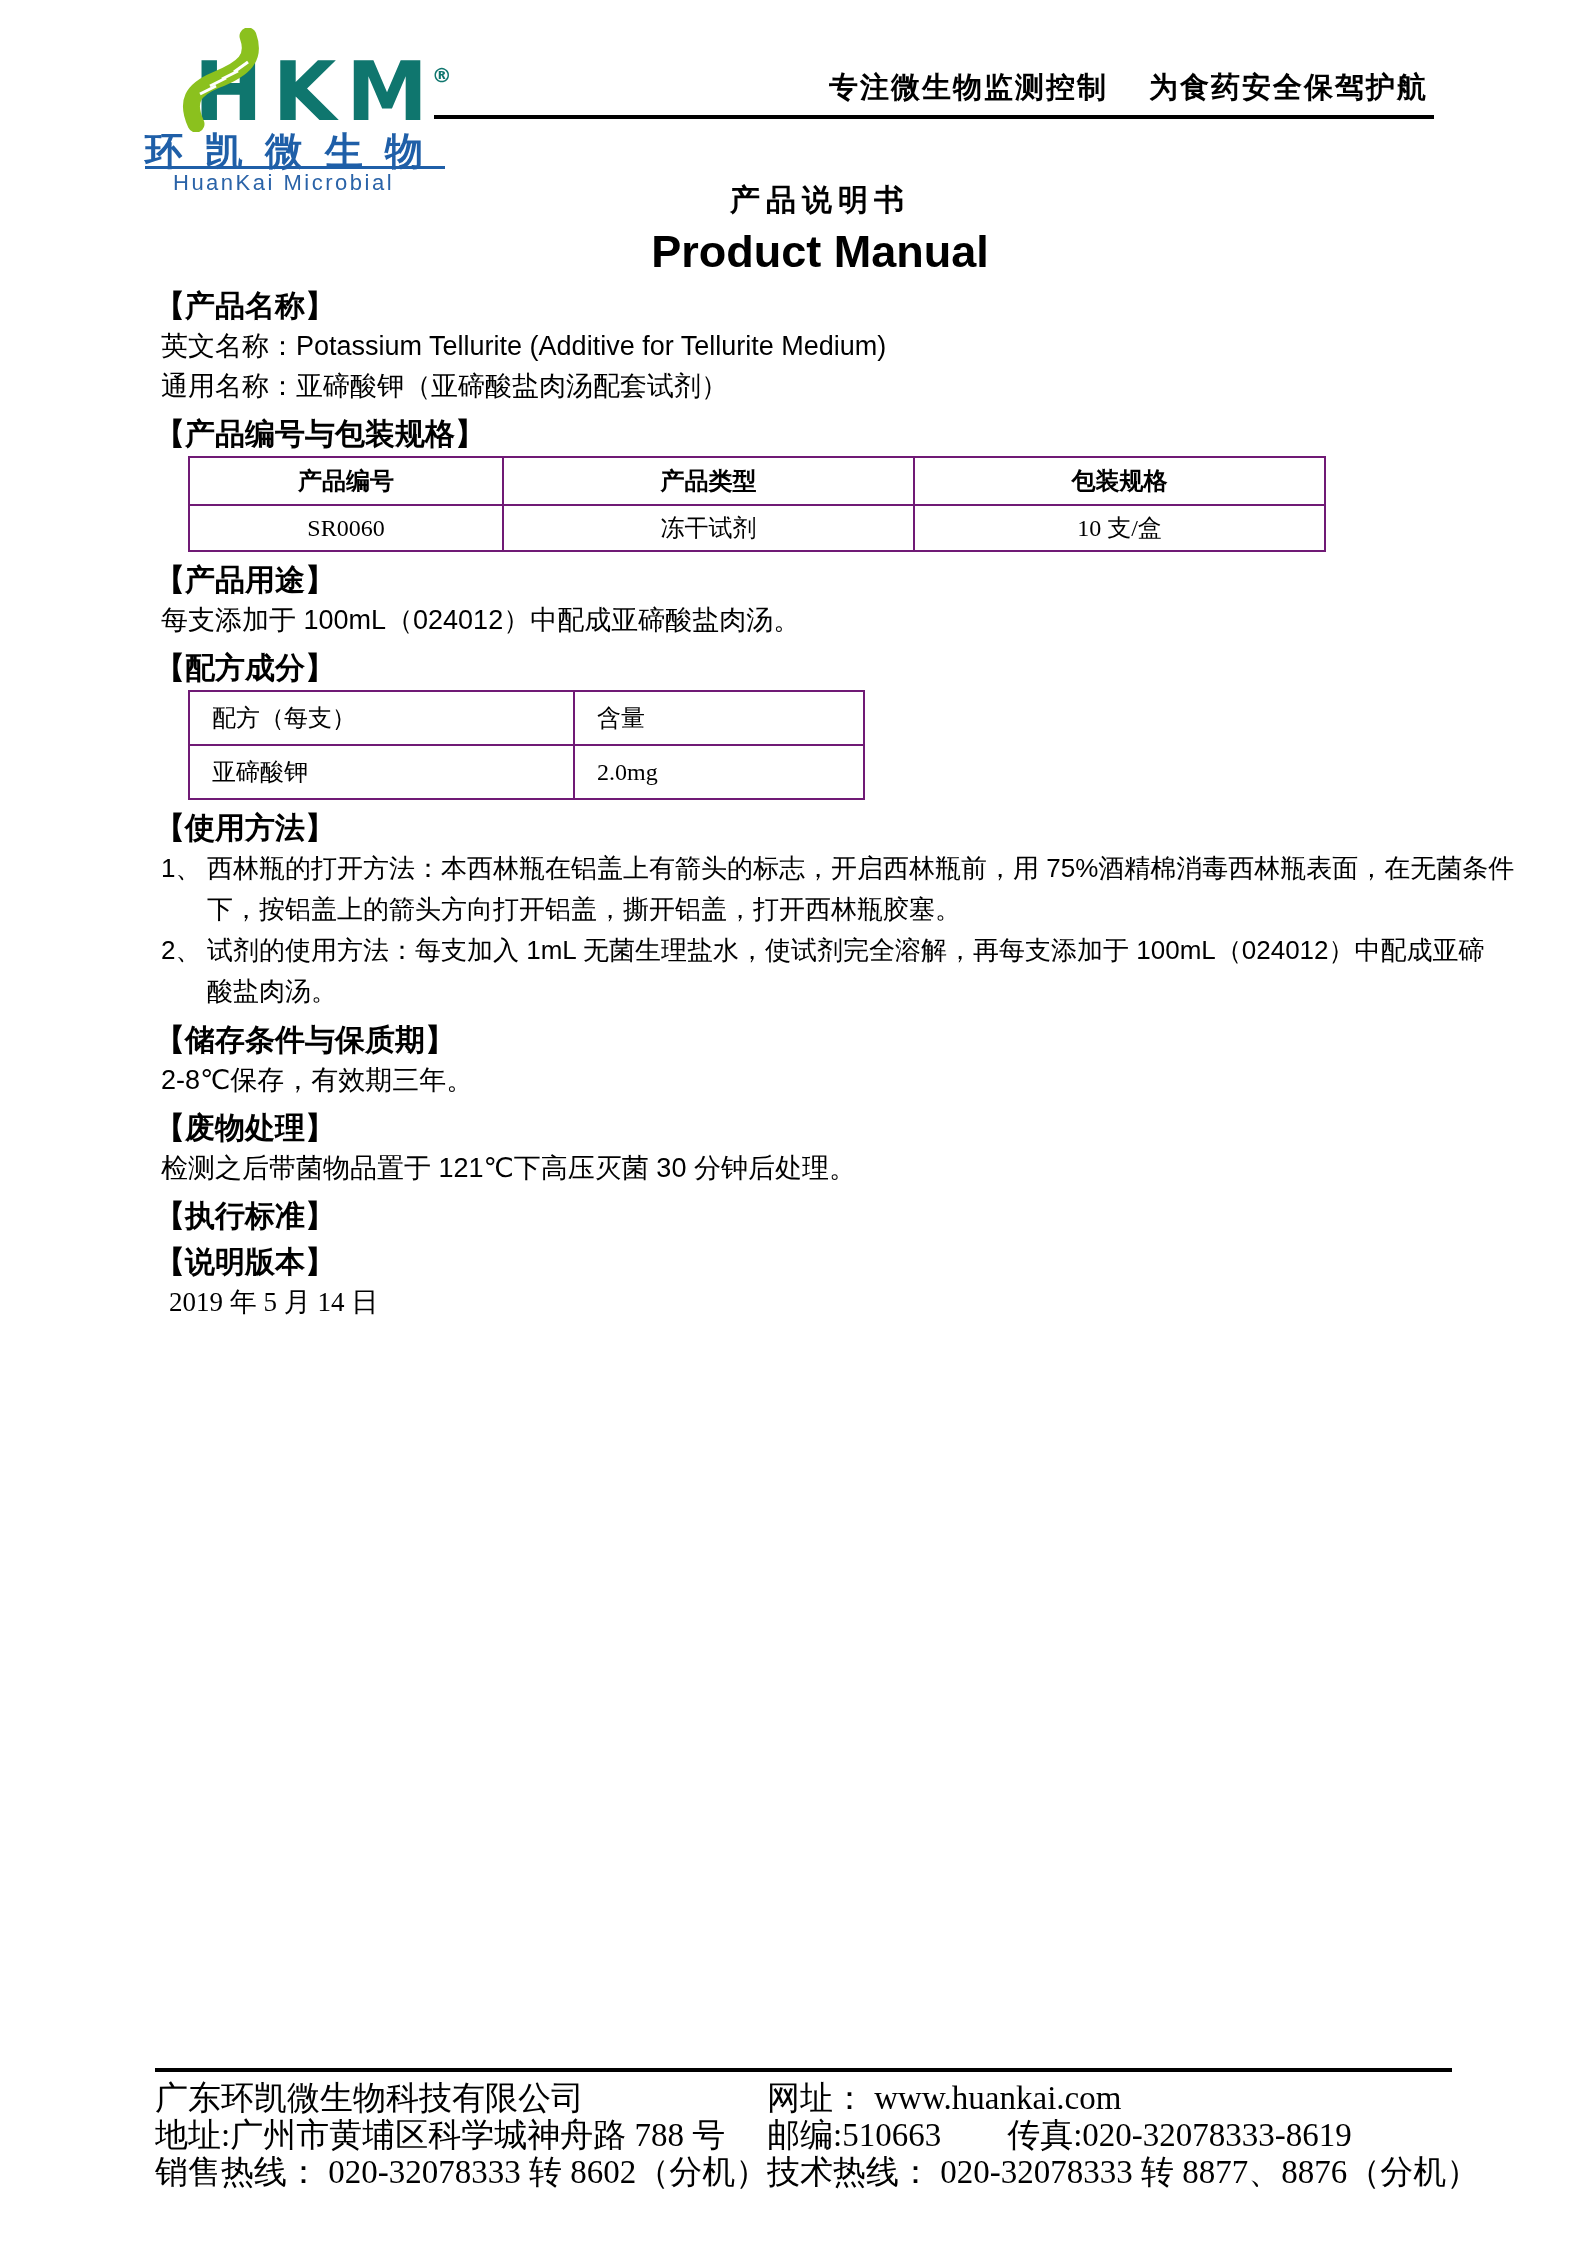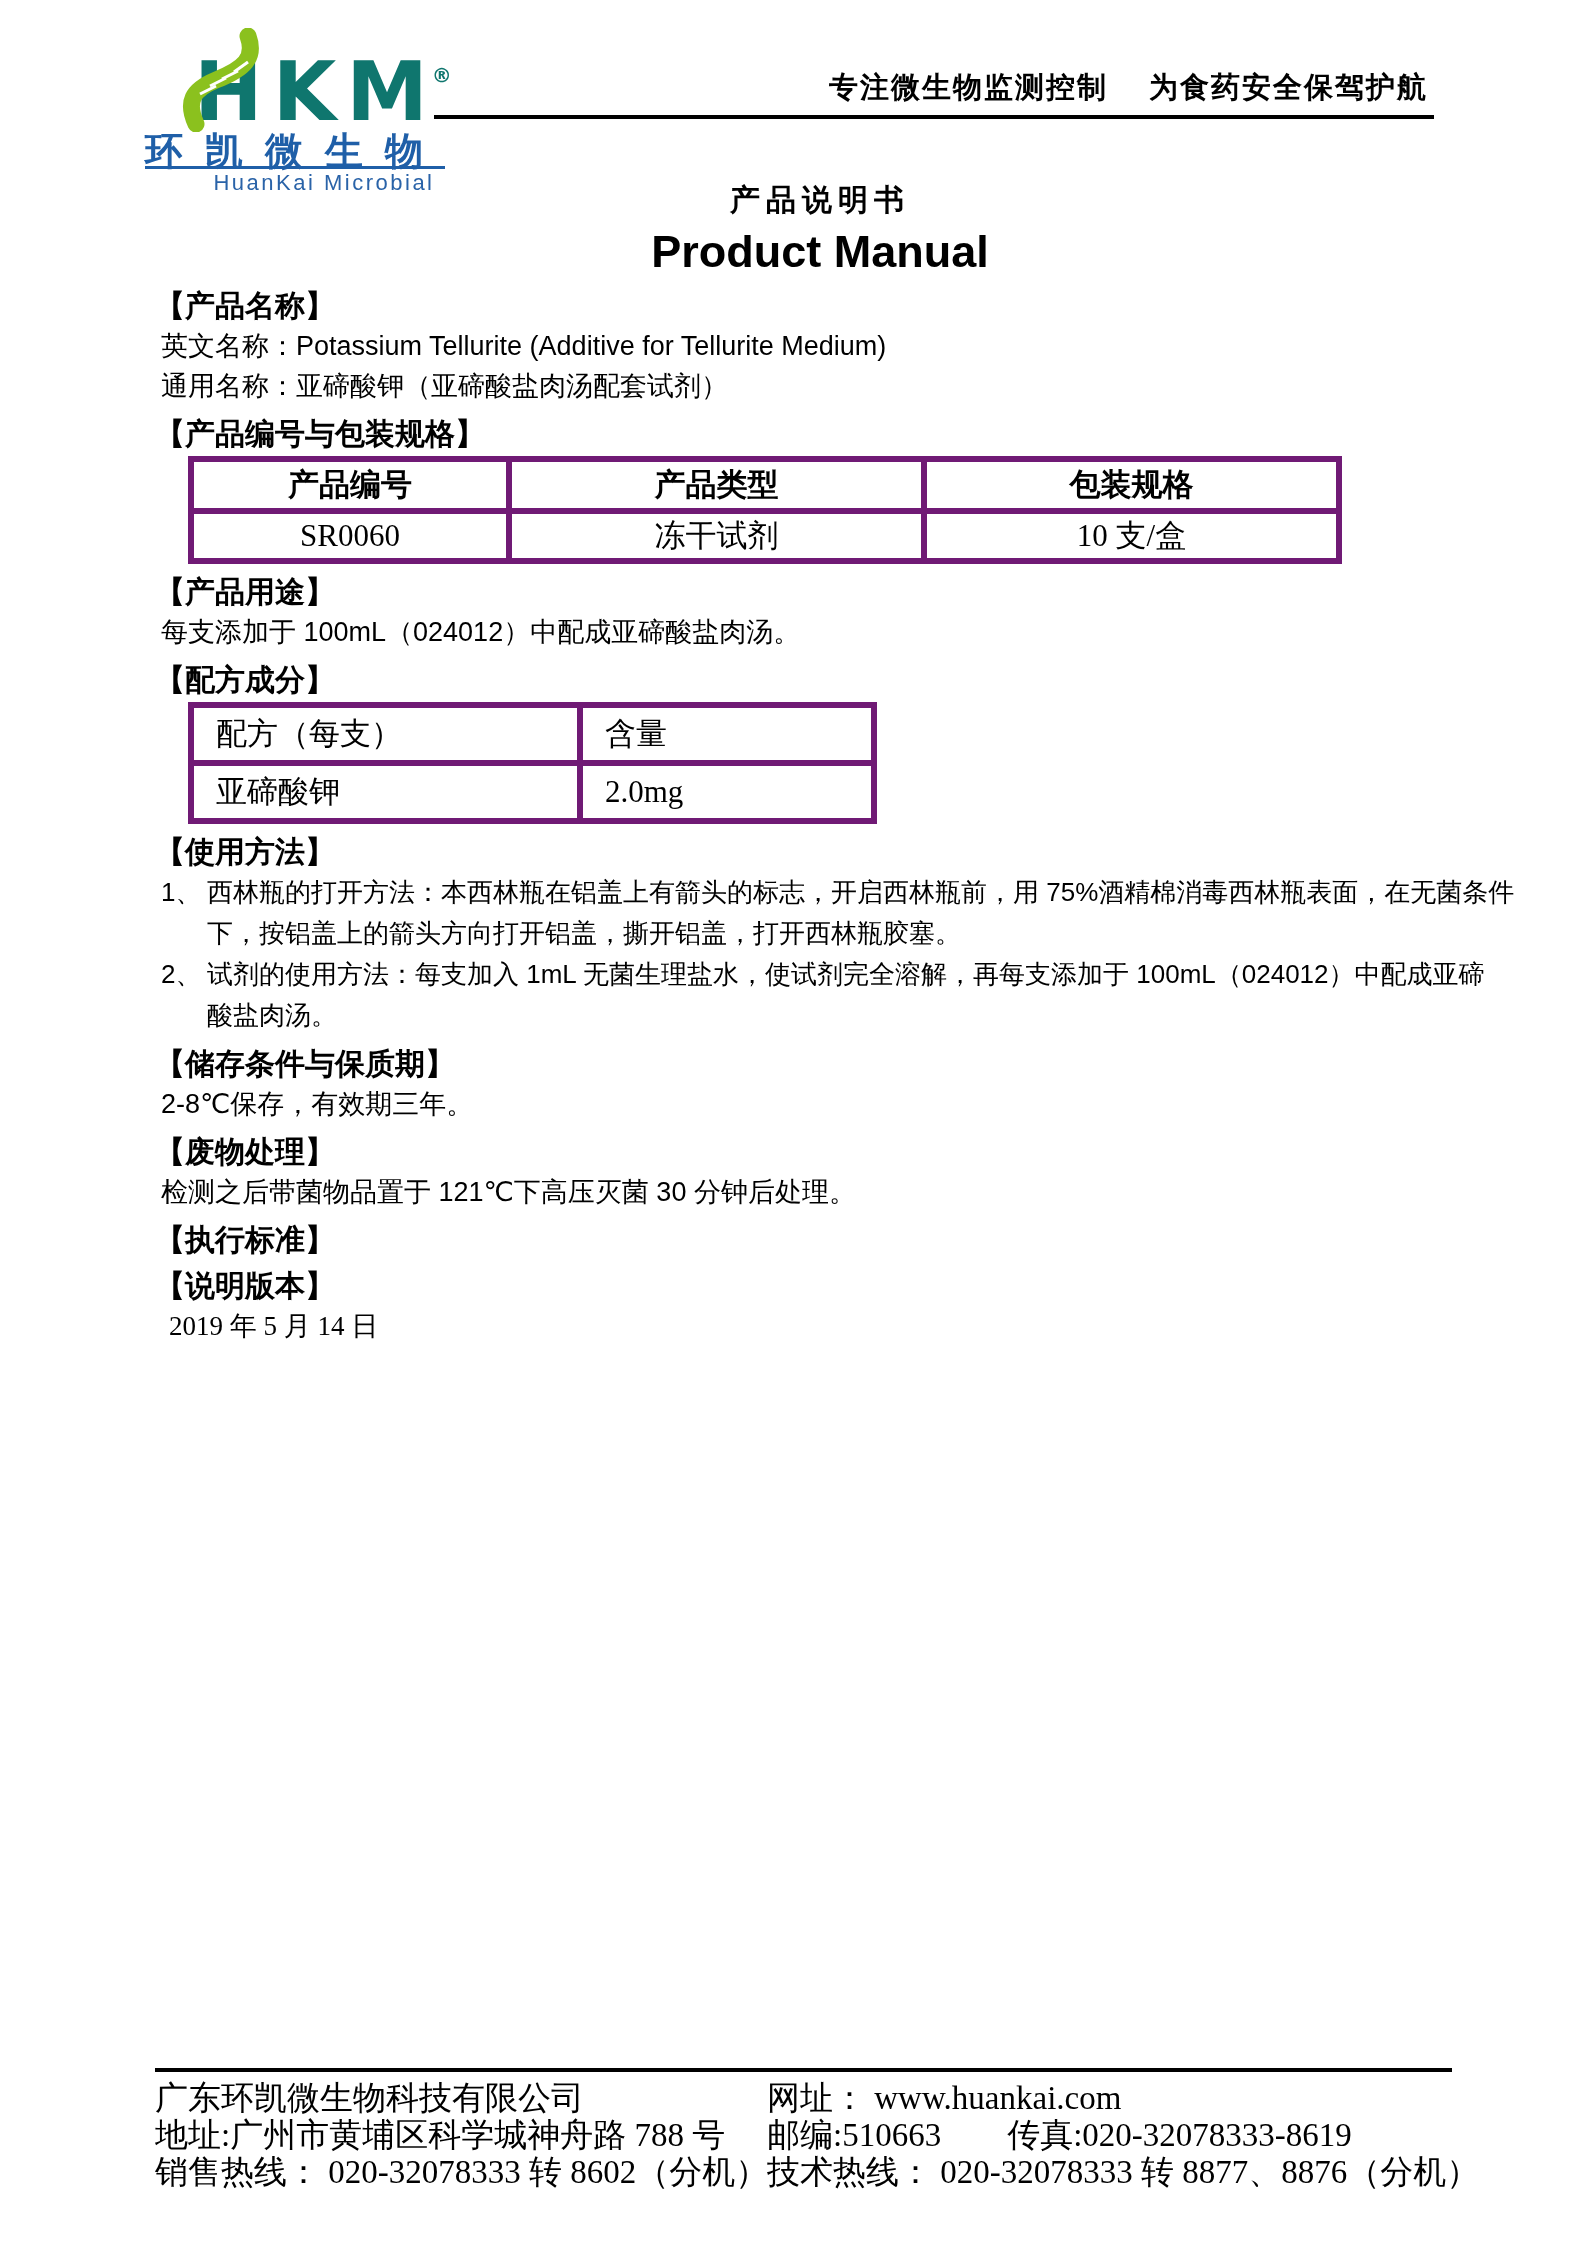--- a/index.html
+++ b/index.html
@@ -15,38 +15,38 @@
   .logo { position:absolute; left:0; top:0; width:330px; color:#1f5fa8; }
   .logo-acronym {
     position:relative; font-family:"DejaVu Sans","Liberation Sans",sans-serif;
     font-weight:bold; font-size:82px; line-height:78px; letter-spacing:10px; color:#0f766e;
     padding-left:4px;
     margin-left:45px;
   }
   .logo-reg { font-size:20px; font-weight:bold; vertical-align:38px; letter-spacing:0; margin-left:-6px; }
   .helix { position:absolute; left:-8px; top:-8px; pointer-events:none; }
   .logo-cn { margin-top:0; font-size:38px; font-weight:bold; letter-spacing:22px; line-height:40px; white-space:nowrap;text-decoration:underline; }
-  .logo-en { font-size:22px; letter-spacing:2.5px; line-height:24px; margin-left:28px; color:#2a63a8;text-align:center; }
+  .logo-en { font-size:22px; letter-spacing:2.5px; line-height:24px; margin-left:28px; color:#2a63a8; }
   .tagline {
     position:absolute; right:14px; top:32px; font-size:29px; font-weight:600;
     letter-spacing:2px; white-space:nowrap;
   }
   .header-rule { position:absolute; left:289px; right:8px; top:79px; height:4px; background:#000; }
 
   
   .main { position:absolute; top:160px; left:155px; right:132px; }
   .title-cn { font-size:30px; font-weight:bold; line-height:52px; text-align:center; margin:14px 0 0 30px; letter-spacing:6px; }
   .title-en { font-size:45px; font-weight:bold; line-height:52px; text-align:center; margin:0 0 0 30px; }
   .sec-h { font-size:30px; font-weight:bold; line-height:36px; margin:10px 0 2px 0; white-space:nowrap; }
   .line  { font-size:27px; line-height:40px; margin-left:6px; white-space:nowrap; }
   .serif { font-family:"Liberation Serif","DejaVu Serif",serif; }
 
   
   table { border-collapse:collapse; table-layout:fixed; margin:4px 0 4px 33px; }
-  td, th { border:6px solid #701a75; font-size:31px; font-weight:normal; }
+  td, th { border:2px solid #701a75; font-size:24px; font-weight:normal; }
   .tbl-sku { width:1124px; }
   .tbl-sku th { height:44px; font-weight:bold; text-align:center; }
   .tbl-sku td { height:42px; text-align:center; font-family:"Liberation Serif","DejaVu Serif",serif; }
   .tbl-sku .c1 { width:310px; } .tbl-sku .c2 { width:407px; } .tbl-sku .c3 { width:407px; }
   .tbl-formula { width:625px; }
   .tbl-formula td { height:50px; text-align:left; padding-left:22px; }
   .tbl-formula .c1 { width:360px; } .tbl-formula .c2 { width:265px; }
   .tbl-formula .val { font-family:"Liberation Serif","DejaVu Serif",serif; }
 
   

